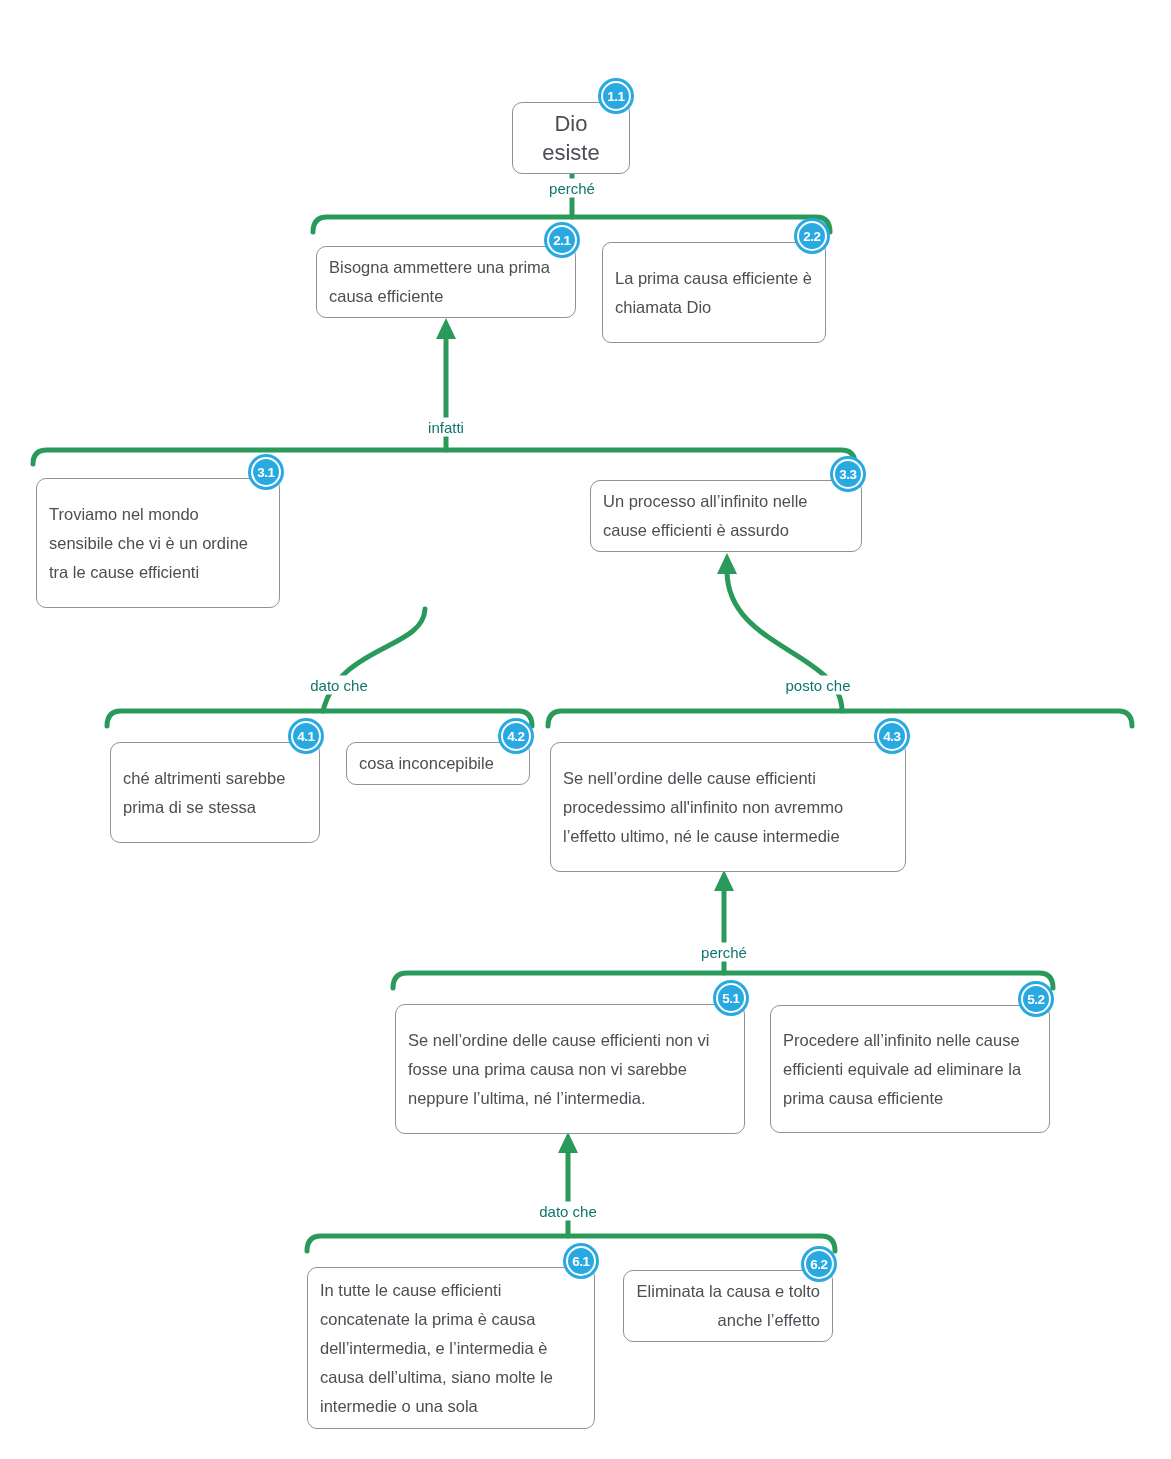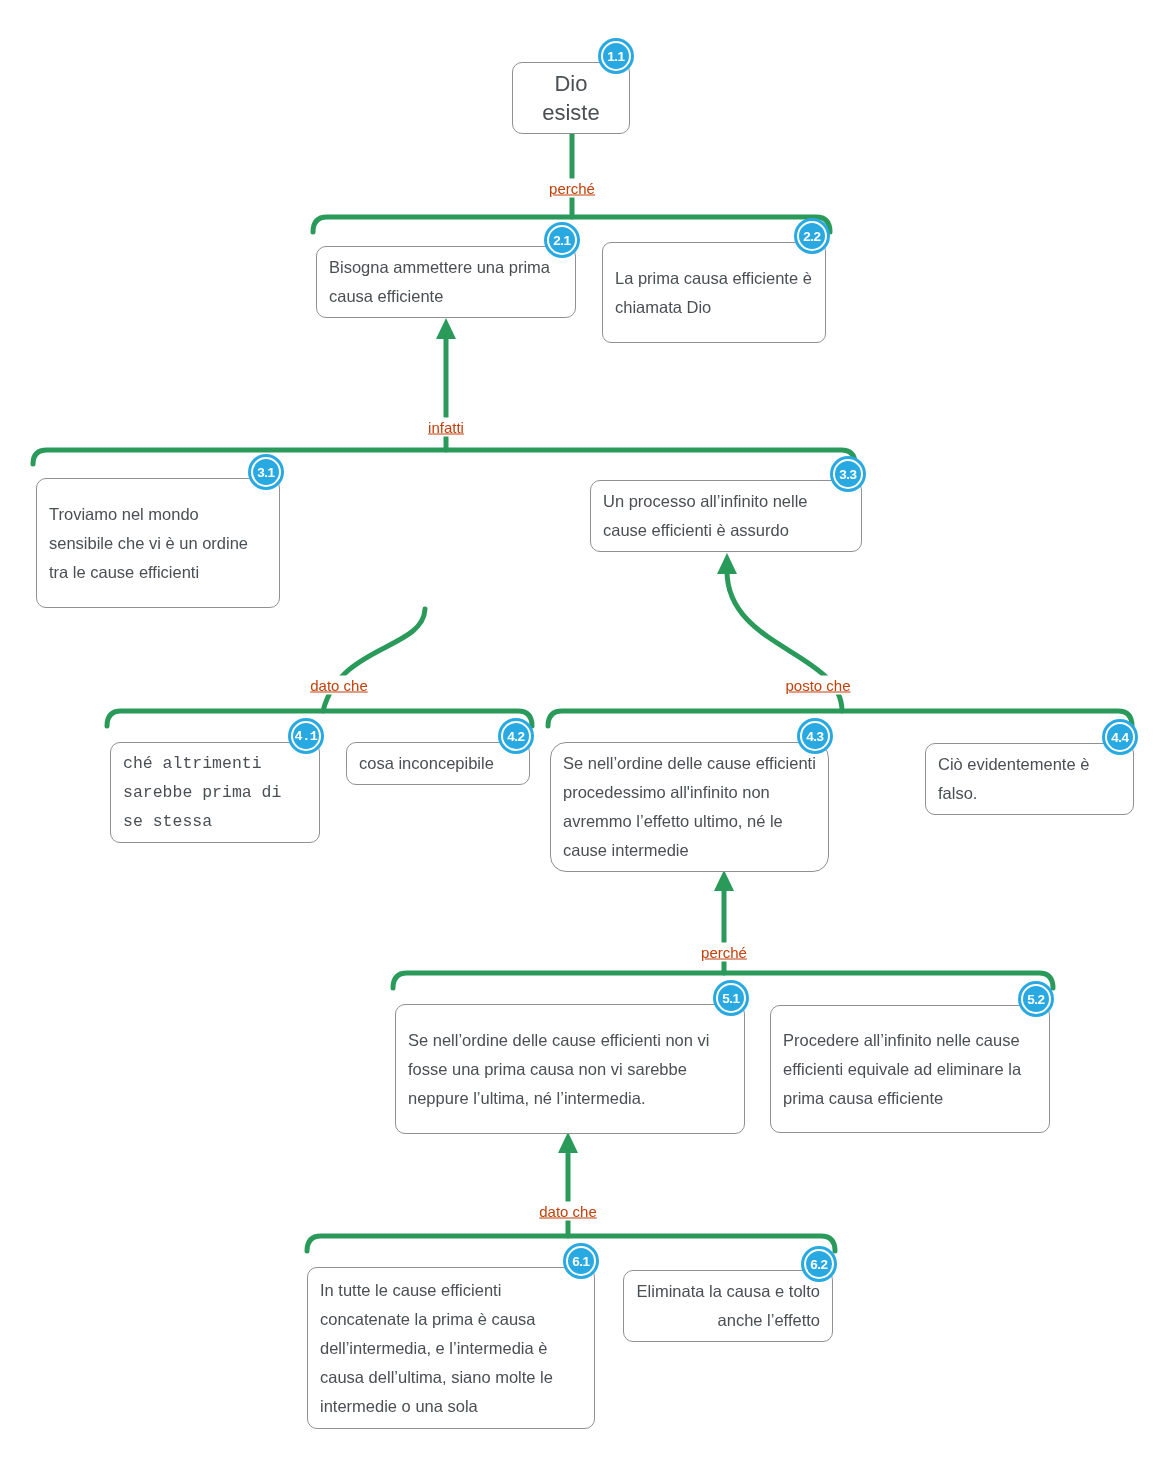--- a/index.html
+++ b/index.html
@@ -29,21 +29,21 @@
     background: #ffffff;
     border: 1.5px solid #8f9193;
     border-radius: 10px;
     color: #4b4f54;
     font-size: 16.5px;
     line-height: 29px;
     padding: 6px 12px;
     display: flex;
     align-items: center;
   }
-  .node.center { justify-content: flex-start; text-align: center; font-size: 22px; }
+  .node.center { justify-content: flex-start; text-align: center; font-size: 22px; margin-top: 40px; }
   .node-text { width: 100%; }
   .badge {
     position: absolute;
     top: -22px;
     right: -2px;
     width: 30px;
     height: 30px;
     border-radius: 50%;
     background: #29A9E1;
     border: 2.5px solid #ffffff;
@@ -53,25 +53,24 @@
     font-weight: bold;
     display: flex;
     align-items: center;
     justify-content: center;
     letter-spacing: -0.5px;
   }
   .clabel {
     position: absolute;
     transform: translate(-50%, -50%);
     background: #ffffff;
-    color: #c2410c;
+    color: #0f766e;
     font-size: 15px;
     padding: 1px 4px;
     white-space: nowrap;
-    text-decoration: underline;
   }
 </style>
 </head>
 <body>
 
 <div class="canvas">
 
   <svg class="connector-layer" viewBox="0 0 1171 1459" xmlns="http://www.w3.org/2000/svg">
 
     <path class="edge" d="M313,232 Q313,217 327,217 L816,217 Q830,217 830,232"></path>
@@ -117,39 +116,35 @@
     <span class="badge">3.1</span>
     <div class="node-text">Troviamo nel mondo sensibile che vi è un ordine tra le cause efficienti</div>
   </div>
 
 
   <div class="node" style="left:590px;top:480px;width:272px;min-height:72px;">
     <span class="badge">3.3</span>
     <div class="node-text">Un processo all’infinito nelle cause efficienti è assurdo</div>
   </div>
 
-  <div class="node" style="left:110px;top:742px;width:210px;min-height:101px;font-family:Liberation Mono, monospace;">
+  <div class="node" style="left:110px;top:742px;width:210px;min-height:101px;">
     <span class="badge">4.1</span>
     <div class="node-text">ché altrimenti sarebbe prima di se stessa</div>
   </div>
 
   <div class="node" style="left:346px;top:742px;width:184px;min-height:43px;">
     <span class="badge">4.2</span>
     <div class="node-text">cosa inconcepibile</div>
   </div>
 
-  <div class="node" style="left:550px;top:742px;width:279px;min-height:130px;border-radius:16px;">
+  <div class="node" style="left:550px;top:742px;width:356px;min-height:130px;">
     <span class="badge">4.3</span>
     <div class="node-text">Se nell’ordine delle cause efficienti procedessimo all'infinito non avremmo l’effetto ultimo, né le cause intermedie</div>
   </div>
 
-  <div class="node" style="left:925px;top:743px;width:209px;min-height:70px;">
-    <span class="badge">4.4</span>
-    <div class="node-text">Ciò evidentemente è falso.</div>
-  </div>
 
   <div class="node" style="left:395px;top:1004px;width:350px;min-height:130px;">
     <span class="badge">5.1</span>
     <div class="node-text">Se nell’ordine delle cause efficienti non vi fosse una prima causa non vi sarebbe neppure l’ultima, né l’intermedia.</div>
   </div>
 
   <div class="node" style="left:770px;top:1005px;width:280px;min-height:128px;">
     <span class="badge">5.2</span>
     <div class="node-text">Procedere all’infinito nelle cause efficienti equivale ad eliminare la prima causa efficiente</div>
   </div>

